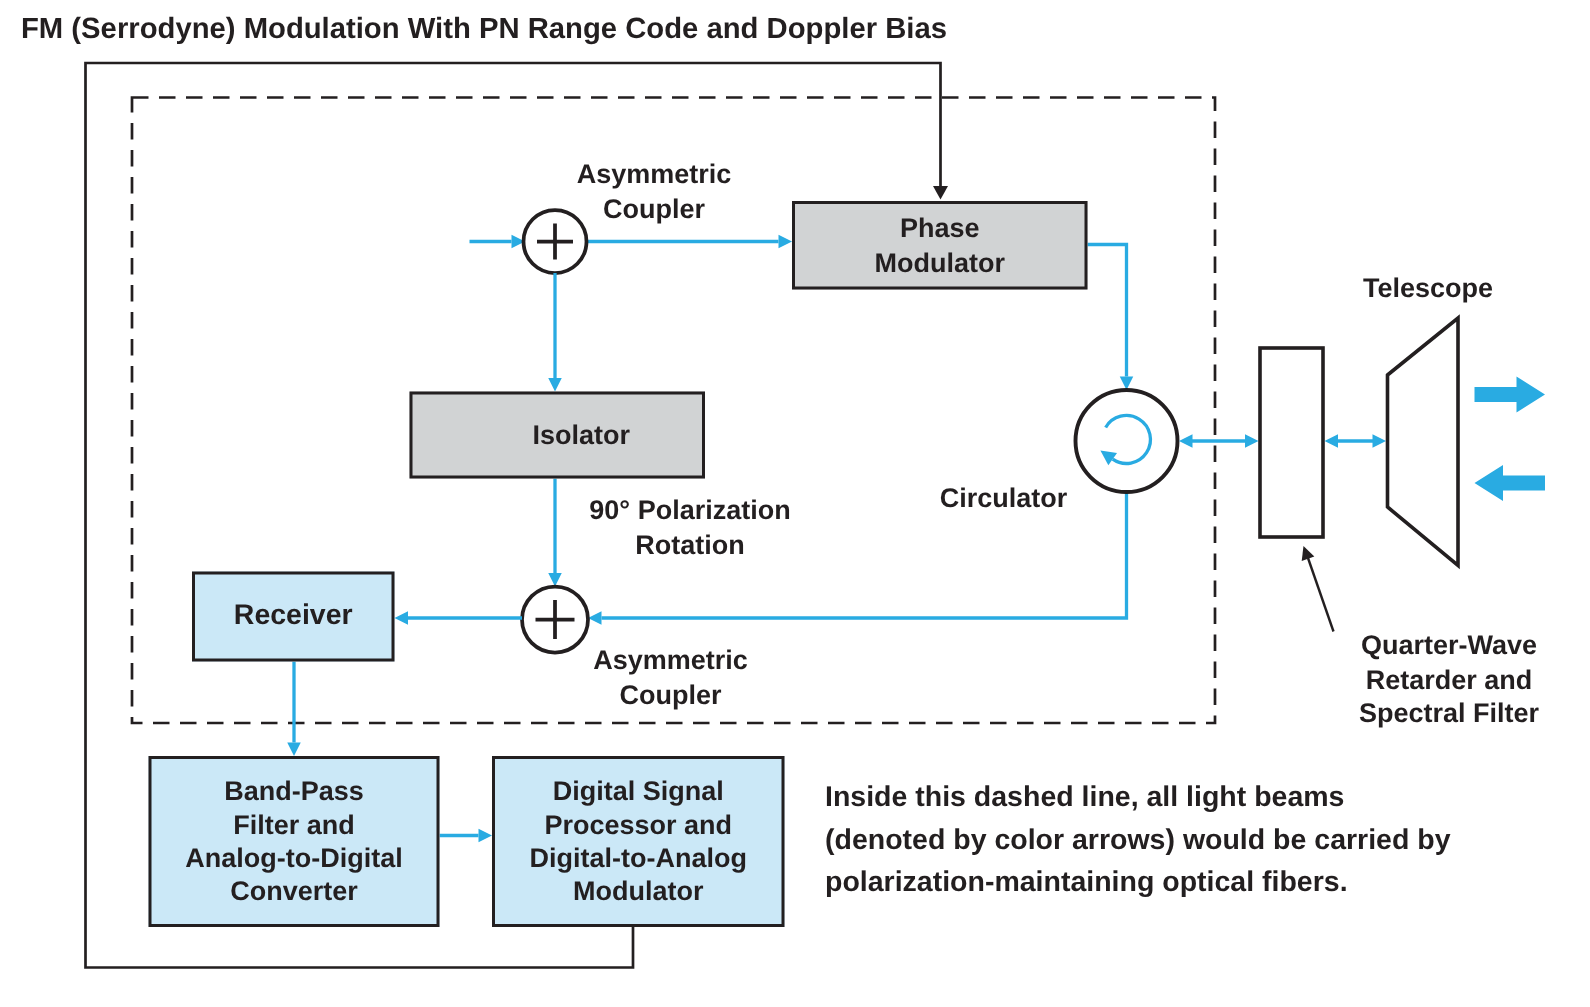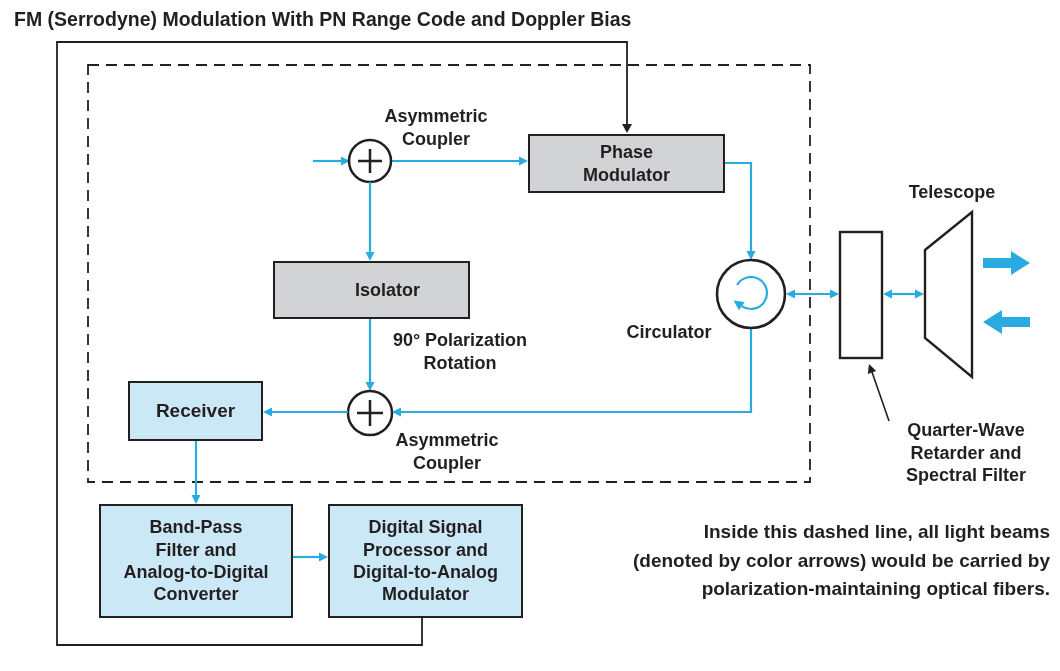--- a/index.html
+++ b/index.html
@@ -23,21 +23,21 @@
   .node.gray{background:var(--gray-fill);}
   .node.blue{background:var(--blue-fill);}
   .flabel{
     position:absolute;text-align:center;white-space:pre-line;
     font-weight:bold;font-size:18px;line-height:1.28;
   }
   .title{
     position:absolute;left:14px;top:8px;font-weight:bold;font-size:19.5px;
   }
   .note{
-    position:absolute;left:550px;top:518px;width:500px;text-align:right;
+    position:absolute;left:550px;top:518px;width:500px;text-align:left;
     font-weight:bold;font-size:19px;line-height:1.5;white-space:pre-line;
   }
 </style>
 </head>
 <body>
 
 <div id="canvas">
 
   <svg id="wires" viewBox="0 0 1060 671" xmlns="http://www.w3.org/2000/svg">
 

